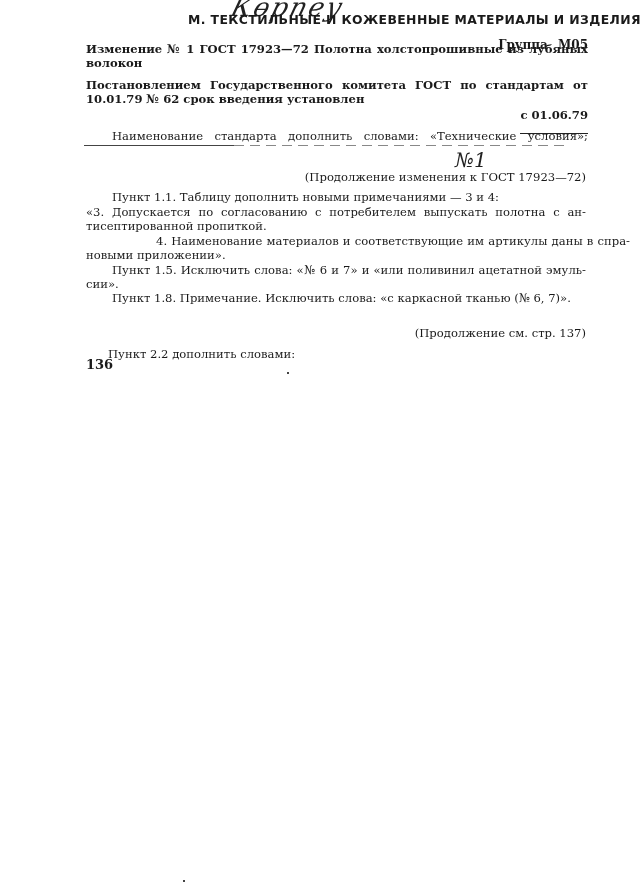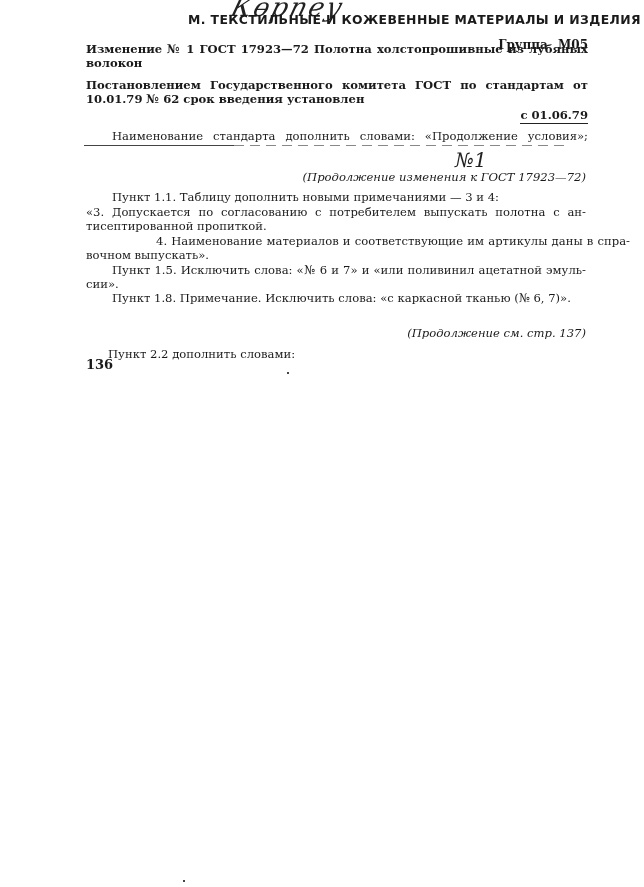--- a/index.html
+++ b/index.html
@@ -1,59 +1,59 @@
 <!DOCTYPE html>
 <html><head>
   <meta charset="utf-8">
   <style>
     html, body { margin: 0; padding: 0; background: #ffffff; }
     body { width: 644px; height: 887px; position: relative; overflow: hidden; color: #1a1a1a; font-family: "DejaVu Serif", serif; }
     .abs { position: absolute; white-space: nowrap; }
     .bold { font-weight: bold; }
     .sans { font-family: "DejaVu Sans", sans-serif; margin-left: 28px; }
-    .ital { font-style: italic; }
+    .ital { }
     .handwriting {
       left: 232px; top: -8px; font-family: "DejaVu Serif", serif; font-style: italic;
       font-size: 26px; letter-spacing: 2px; color: #222; transform: skewX(-15deg);
     }
     .header { left: 160px; top: 12px; font-size: 12.4px; letter-spacing: 0.4px; }
     .group { right: 56px; top: 38px; font-size: 12px; word-spacing: 6px; }
     .line { font-size: 11.6px; }
     .just { text-align: justify; text-align-last: justify; white-space: normal; }
-    .underline-date { border-bottom: 1.5px solid #222; padding-bottom: 1px; }
+    .underline-date { border-bottom: 1.5px solid #222; padding-bottom: 11px; }
     .rule { position: absolute; height: 1px; background: #444; }
     .rule.dash { background: repeating-linear-gradient(90deg,#888 0 10px,transparent 10px 16px); }
     .speck { position:absolute; width:2px; height:2px; background:#444; }
     .num-1 { font-family: "DejaVu Serif", serif; font-style: italic; font-size: 20px; color:#222; }
   </style>
 </head>
 <body>
 
 <div class="abs handwriting">Көрпеу</div>
 
 <div class="abs header bold sans">М. ТЕКСТИЛЬНЫЕ И КОЖЕВЕННЫЕ МАТЕРИАЛЫ И ИЗДЕЛИЯ</div>
 <div class="abs group bold">Группа М05</div>
 
 <div class="abs line bold just" style="left:86px; top:42px; width:502px;">Изменение № 1 ГОСТ 17923—72 Полотна холстопрошивные из лубяных волокон</div>
 <div class="abs line bold just" style="left:86px; top:78px; width:502px;">Постановлением Государственного комитета ГОСТ по стандартам от</div>
 <div class="abs line bold" style="left:86px; top:92px;">10.01.79 № 62 срок введения установлен</div>
 <div class="abs line bold" style="right:56px; top:108px;"><span class="underline-date">с 01.06.79</span></div>
 
-<div class="abs line just" style="left:112px; top:129px; width:476px;">Наименование стандарта дополнить словами: «Продолжение условия»;</div>
+<div class="abs line just" style="left:112px; top:129px; width:476px;">Наименование стандарта дополнить словами: «Технические условия»;</div>
 <div class="rule" style="left:84px; top:145px; width:150px;"></div>
 <div class="rule dash" style="left:234px; top:145px; width:330px;"></div>
 
 <div class="abs num-1" style="left:455px; top:148px;">№1</div>
 <div class="abs line ital" style="right:58px; top:170px;">(Продолжение изменения к ГОСТ 17923—72)</div>
 
 <div class="abs line" style="left:112px; top:190px;">Пункт 1.1. Таблицу дополнить новыми примечаниями — 3 и 4:</div>
 <div class="abs line just" style="left:86px; top:205px; width:500px;">«3. Допускается по согласованию с потребителем выпускать полотна с ан-</div>
 <div class="abs line" style="left:86px; top:219px;">тисептированной пропиткой.</div>
 <div class="abs line just" style="left:112px; top:234px; width:474px;margin-left:44px;">4. Наименование материалов и соответствующие им артикулы даны в спра-</div>
-<div class="abs line" style="left:86px; top:248px;">вочном выпускать».</div>
+<div class="abs line" style="left:86px; top:248px;">новыми приложении».</div>
 <div class="abs line just" style="left:112px; top:263px; width:474px;">Пункт 1.5. Исключить слова: «№ 6 и 7» и «или поливинил ацетатной эмуль-</div>
 <div class="abs line" style="left:86px; top:277px;">сии».</div>
 <div class="abs line" style="left:112px; top:291px;">Пункт 1.8. Примечание. Исключить слова: «с каркасной тканью (№ 6, 7)».</div>
 <div class="abs line" style="left:108px; top:305px;margin-top:42px;">Пункт 2.2 дополнить словами:</div>
 
 <div class="abs line ital" style="right:58px; top:326px;">(Продолжение см. стр. 137)</div>
 
 <div class="abs bold" style="left:86px; top:357px; font-size:13px;">136</div>
 
 <div class="speck" style="left:287px; top:372px;"></div>

